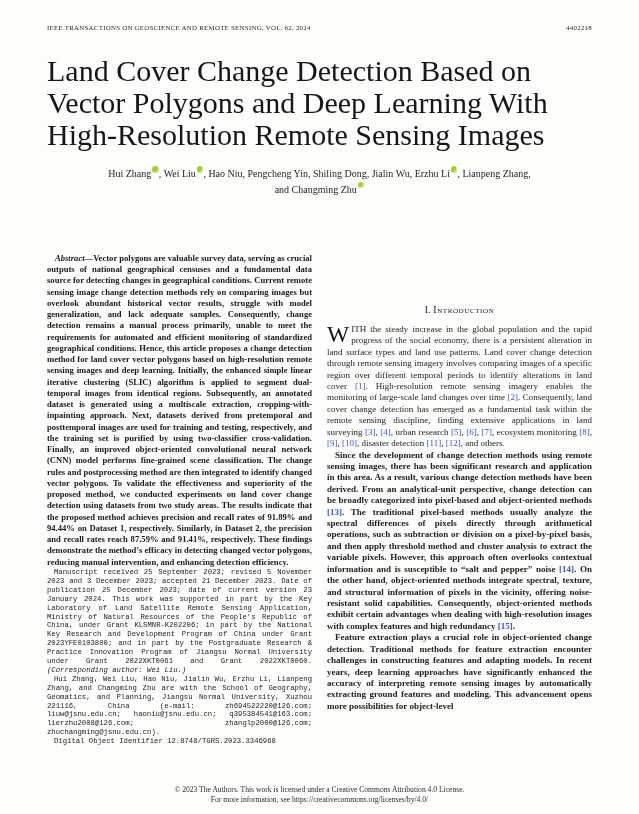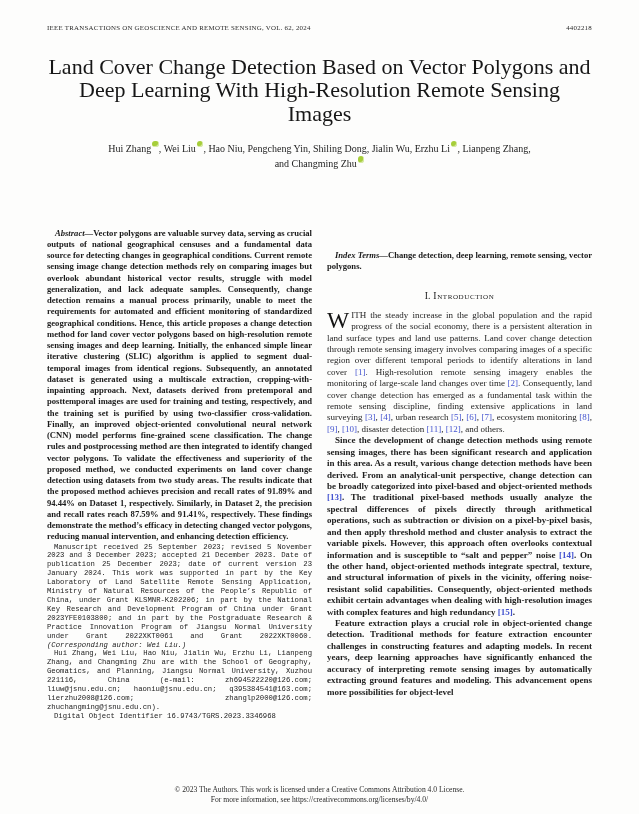--- a/index.html
+++ b/index.html
@@ -10,22 +10,22 @@
     color:#1d1d1d;
     overflow:hidden;
     position:relative;
   }
   .page{padding:24px 47px 0 47px;}
   .running-head{
     display:flex;justify-content:space-between;align-items:baseline;
     font-size:6.9px;letter-spacing:0.25px;color:#2a2a2a;
   }
   .paper-title{
-    font-weight:normal;font-size:22px;line-height:1.06;
-    text-align:center;max-width:552px;margin:24px auto 16px auto;color:#161616;
+    font-weight:normal;font-size:30px;line-height:1.06;
+    max-width:552px;margin:24px auto 16px auto;color:#161616;
   }
   .authors{
     text-align:center;font-size:10px;line-height:1.45;
     max-width:545px;margin:14px auto 8px auto;color:#1d1d1d;
   }
   .orcid-icon{
     display:inline-block;width:6.5px;height:6.5px;border-radius:50%;
     background:#a6ce39;vertical-align:super;margin-left:1px;
     box-shadow:inset -1px -1px 0 rgba(255,255,255,.55);
   }
@@ -72,26 +72,25 @@
   <div class="authors"><span>Hui Zhang</span><span class="orcid-icon"></span>, <span>Wei Liu</span><span class="orcid-icon"></span>, <span>Hao Niu</span>, <span>Pengcheng Yin</span>, <span>Shiling Dong</span>, <span>Jialin Wu</span>, <span>Erzhu Li</span><span class="orcid-icon"></span>, <span>Lianpeng Zhang</span>,<br>and <span>Changming Zhu</span><span class="orcid-icon"></span></div>
 
   <div class="columns">
 
     <div class="col col-left">
       <p class="abstract"><span class="lead-in">Abstract—</span><span>Vector polygons are valuable survey data, serving as crucial outputs of national geographical censuses and a fundamental data source for detecting changes in geographical conditions. Current remote sensing image change detection methods rely on comparing images but overlook abundant historical vector results, struggle with model generalization, and lack adequate samples. Consequently, change detection remains a manual process primarily, unable to meet the requirements for automated and efficient monitoring of standardized geographical conditions. Hence, this article proposes a change detection method for land cover vector polygons based on high-resolution remote sensing images and deep learning. Initially, the enhanced simple linear iterative clustering (SLIC) algorithm is applied to segment dual-temporal images from identical regions. Subsequently, an annotated dataset is generated using a multiscale extraction, cropping-with-inpainting approach. Next, datasets derived from pretemporal and posttemporal images are used for training and testing, respectively, and the training set is purified by using two-classifier cross-validation. Finally, an improved object-oriented convolutional neural network (CNN) model performs fine-grained scene classification. The change rules and postprocessing method are then integrated to identify changed vector polygons. To validate the effectiveness and superiority of the proposed method, we conducted experiments on land cover change detection using datasets from two study areas. The results indicate that the proposed method achieves precision and recall rates of 91.89% and 94.44% on Dataset 1, respectively. Similarly, in Dataset 2, the precision and recall rates reach 87.59% and 91.41%, respectively. These findings demonstrate the method’s efficacy in detecting changed vector polygons, reducing manual intervention, and enhancing detection efficiency.</span></p>
 
       <div class="footnotes">
         <p><span>Manuscript received 25 September 2023; revised 5 November 2023 and 3 December 2023; accepted 21 December 2023. Date of publication 25 December 2023; date of current version 23 January 2024. This work was supported in part by the Key Laboratory of Land Satellite Remote Sensing Application, Ministry of Natural Resources of the People’s Republic of China, under Grant KLSMNR-K202206; in part by the National Key Research and Development Program of China under Grant 2023YFE0103800; and in part by the Postgraduate Research &amp; Practice Innovation Program of Jiangsu Normal University under Grant 2022XKT0061 and Grant 2022XKT0060. </span><span class="corresponding">(Corresponding author: Wei Liu.)</span></p>
         <p>Hui Zhang, Wei Liu, Hao Niu, Jialin Wu, Erzhu Li, Lianpeng Zhang, and Changming Zhu are with the School of Geography, Geomatics, and Planning, Jiangsu Normal University, Xuzhou 221116, China (e-mail: zh694522220@126.com; liuw@jsnu.edu.cn; haoniu@jsnu.edu.cn; q395384541@163.com; lierzhu2008@126.com; zhanglp2000@126.com; zhuchangming@jsnu.edu.cn).</p>
-        <p>Digital Object Identifier 16.9743/TGRS.2023.3346968</p>
+        <p>Digital Object Identifier 12.8748/TGRS.2023.3346968</p>
       </div>
     </div>
 
     <div class="col col-right">
-      <p class="index-terms"><span class="lead-in">Index Terms—</span><span>Change detection, deep learning, remote sensing, vector polygons.</span></p>
 
       <h2 class="section-heading"><span>I.</span>&nbsp;<span class="sc">Introduction</span></h2>
 
       <p class="body-p"><span class="dropcap">W</span><span><span>ITH the steady increase in the global population and the rapid progress of the social economy, there is a persistent alteration in land surface types and land use patterns. Land cover change detection through remote sensing imagery involves comparing images of a specific region over different temporal periods to identify alterations in land cover </span><span class="cite">[1]</span><span>. High-resolution remote sensing imagery enables the monitoring of large-scale land changes over time </span><span class="cite">[2]</span><span>. Consequently, land cover change detection has emerged as a fundamental task within the remote sensing discipline, finding extensive applications in land surveying </span><span class="cite">[3]</span><span>, </span><span class="cite">[4]</span><span>, urban research </span><span class="cite">[5]</span><span>, </span><span class="cite">[6]</span><span>, </span><span class="cite">[7]</span><span>, ecosystem monitoring </span><span class="cite">[8]</span><span>, </span><span class="cite">[9]</span><span>, </span><span class="cite">[10]</span><span>, disaster detection </span><span class="cite">[11]</span><span>, </span><span class="cite">[12]</span><span>, and others.</span></span></p>
 
       <p class="body-p indent"><span>Since the development of change detection methods using remote sensing images, there has been significant research and application in this area. As a result, various change detection methods have been derived. From an analytical-unit perspective, change detection can be broadly categorized into pixel-based and object-oriented methods </span><span class="cite">[13]</span><span>. The traditional pixel-based methods usually analyze the spectral differences of pixels directly through arithmetical operations, such as subtraction or division on a pixel-by-pixel basis, and then apply threshold method and cluster analysis to extract the variable pixels. However, this approach often overlooks contextual information and is susceptible to “salt and pepper” noise </span><span class="cite">[14]</span><span>. On the other hand, object-oriented methods integrate spectral, texture, and structural information of pixels in the vicinity, offering noise-resistant solid capabilities. Consequently, object-oriented methods exhibit certain advantages when dealing with high-resolution images with complex features and high redundancy </span><span class="cite">[15]</span><span>.</span></p>
 
       <p class="body-p indent"><span>Feature extraction plays a crucial role in object-oriented change detection. Traditional methods for feature extraction encounter challenges in constructing features and adapting models. In recent years, deep learning approaches have significantly enhanced the accuracy of interpreting remote sensing images by automatically extracting ground features and modeling. This advancement opens more possibilities for object-level</span></p>
     </div>
 

